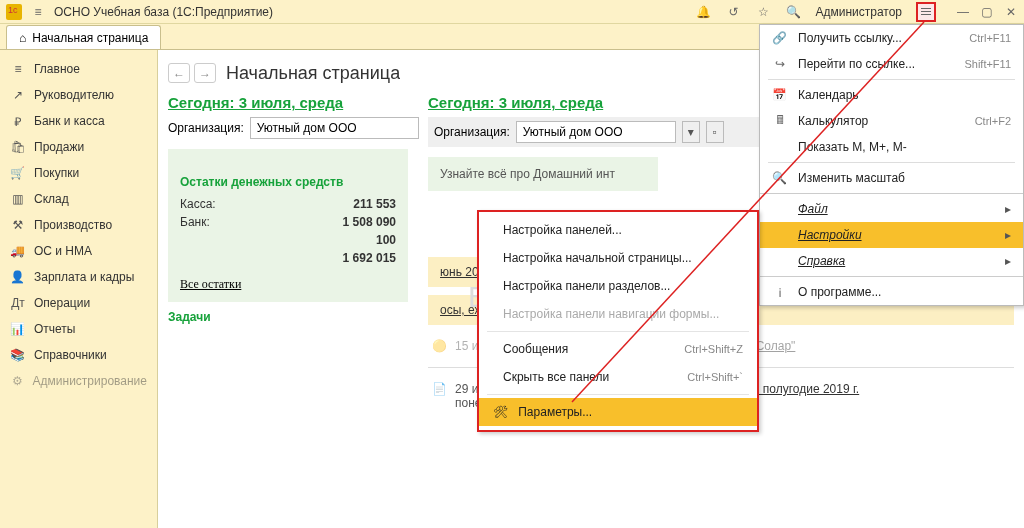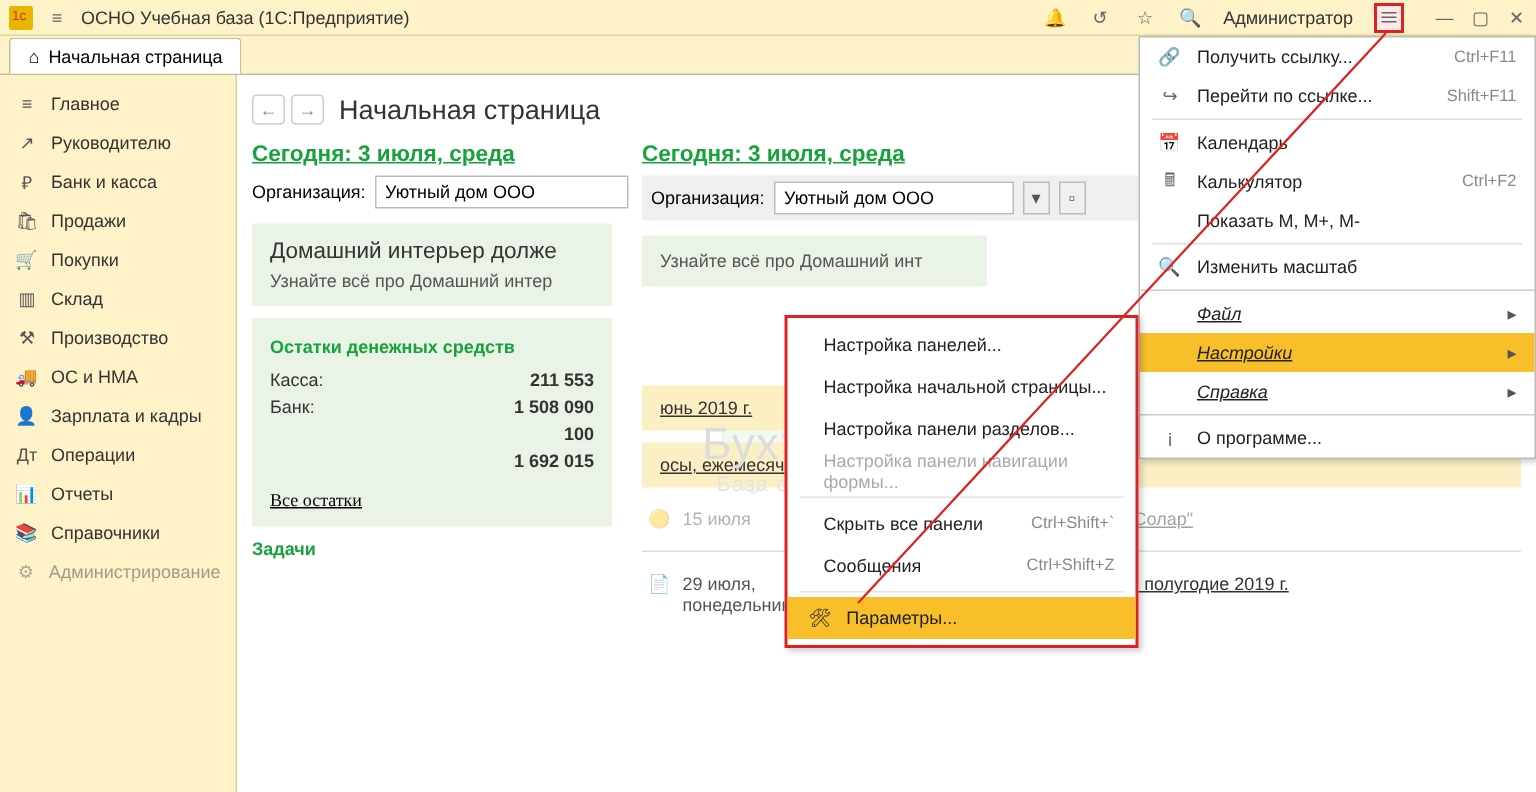--- a/index.html
+++ b/index.html
@@ -52,21 +52,21 @@
   .mitem{height:26px; display:flex; align-items:center; padding:0 12px; gap:10px; color:#222; position:relative;}
   .mitem .ic{width:16px; text-align:center; color:#666;}
   .mitem .sc{margin-left:auto; color:#888; font-size:11px;}
   .mitem .ar{margin-left:auto; color:#555;}
   .mitem.u span.lbl{text-decoration:underline;font-style:italic;}
   .mitem.hl{background:#f8bf2b;}
   .msep{height:1px; background:#ddd; margin:2px 8px;}
   .msep.cut{margin-left:0;margin-right:0;background:#ccc;}
 
   
-  .submenu{position:absolute; top:210px; right:265px; width:236px; background:#fff; border:2px solid #d22; box-shadow:2px 2px 4px rgba(0,0,0,.2); z-index:21; padding:4px 0;}
+  .submenu{position:absolute; top:210px; right:265px; width:282px; background:#fff; border:2px solid #d22; box-shadow:2px 2px 4px rgba(0,0,0,.2); z-index:21; padding:4px 0;}
   .sitem{height:28px; display:flex; align-items:center; padding:0 14px; gap:10px; color:#222;}
   .sitem .sc{margin-left:auto; color:#888; font-size:11px;}
   .sitem.dis{color:#aaa;}
   .sitem.hl{background:#f8bf2b;}
   .ssep{height:1px; background:#e4e4e4; margin:3px 8px;}
 
   
   .wm{position:absolute; left:310px; top:230px; font-size:30px; color:#dcdcdc; z-index:1; pointer-events:none; letter-spacing:1px;}
   .wm small{display:block;font-size:14px;color:#e4e4e4;}
   .shield{position:absolute;left:320px;top:225px;width:48px;height:56px;pointer-events:none;opacity:.35;}
@@ -184,26 +184,22 @@
       <div class="navarrows">
         <div class="navarrow">←</div>
         <div class="navarrow">→</div>
         <div class="pagetitle cut">Начальная страница</div>
       </div>
       <div class="date-head">Сегодня: 3 июля, среда</div>
       <div class="orgrow">
         <span>Организация:</span>
         <input value="Уютный дом ООО" style="">
       </div>
-      <div class="greenpanel">
-        <div class="pt cut">Домашний интерьер долже</div>
-        <div class="ps cut">Узнайте всё про Домашний интер</div>
-      </div>
       <div class="greenpanel" style="background:#eaf4e6">
-        <div class="subhead" style="margin-top:2px">Остатки денежных средств</div>
+        <div class="subhead" style="margin-top:16px">Остатки денежных средств</div>
         <div id="balrows">
             <div class="row2">
               <span>Касса:</span>
               <span class="v">211 553</span>
             </div>
             <div class="row2">
               <span>Банк:</span>
               <span class="v">1 508 090</span>
             </div>
             <div class="row2">
@@ -321,27 +317,27 @@
       <span class="ic"></span>
       <span>Настройка панели разделов...</span>
     </div>
     <div class="sitem dis">
       <span class="ic"></span>
       <span>Настройка панели навигации формы...</span>
     </div>
     <div class="ssep"></div>
     <div class="sitem">
       <span class="ic"></span>
+      <span>Сообщения</span>
+      <span class="sc">Ctrl+Shift+Z</span>
+    </div>
+    <div class="sitem">
+      <span class="ic"></span>
       <span>Скрыть все панели</span>
       <span class="sc">Ctrl+Shift+`</span>
-    </div>
-    <div class="sitem">
-      <span class="ic"></span>
-      <span>Сообщения</span>
-      <span class="sc">Ctrl+Shift+Z</span>
     </div>
     <div class="ssep"></div>
     <div class="sitem hl">
       <span class="ic">🛠</span>
       <span>Параметры...</span>
     </div>
   </div>
 
 <svg class="redline" width="1024" height="528">
   <line x1="924" y1="22" x2="572" y2="402" stroke="#d22" stroke-width="1.5"></line>

